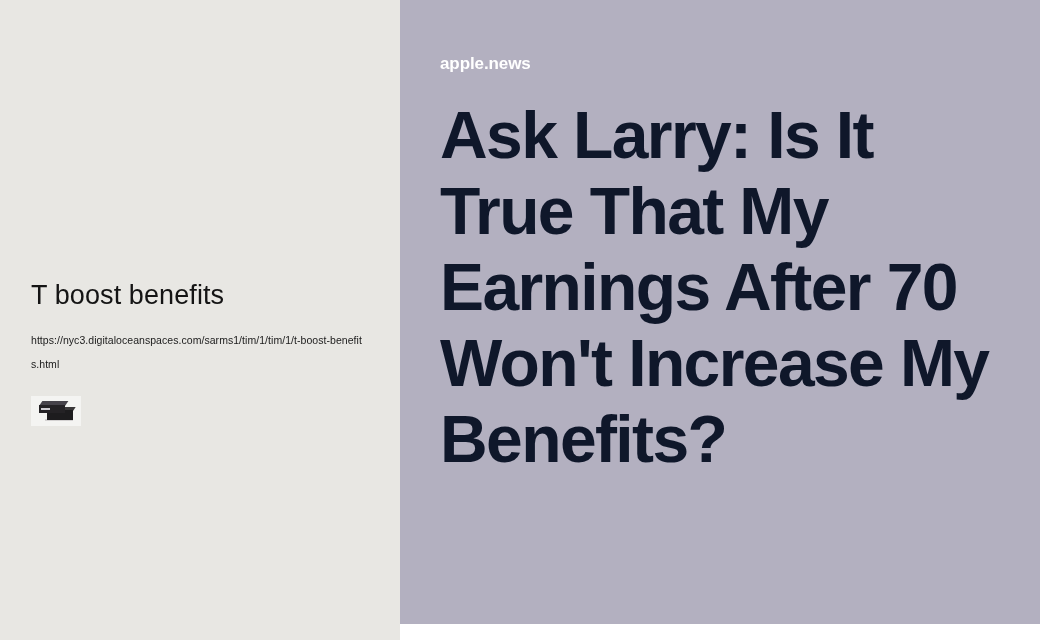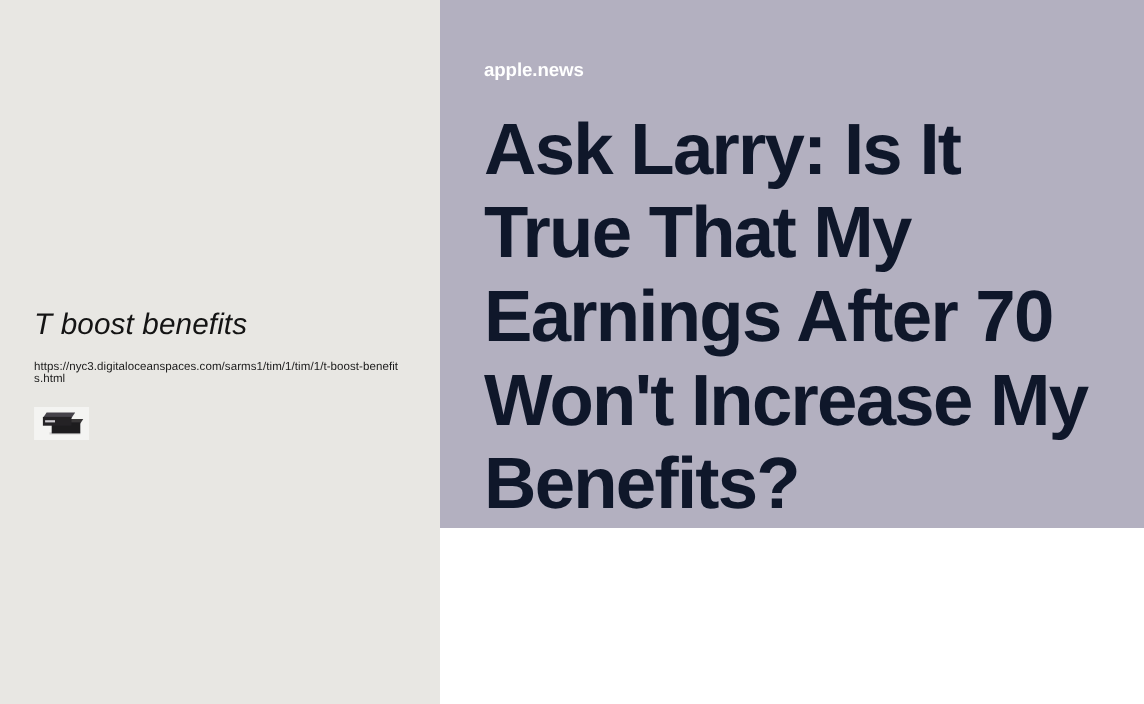--- a/index.html
+++ b/index.html
@@ -39,30 +39,29 @@
 
   #preview-title {
     font-family: "Liberation Sans", sans-serif;
     font-size: 27px;
     font-weight: 400;
     line-height: 32px;
     color: #141414;
     letter-spacing: 0.1px;
     margin: 0;
     white-space: nowrap;
-    font-style: italic;
   }
 
   #preview-url {
     margin: 0;
     padding-top: 17px;
     font-family: "Liberation Sans", sans-serif;
     font-size: 10.5px;
     font-weight: 400;
-    line-height: 11px;
+    line-height: 24px;
     color: #1b1b1b;
     letter-spacing: 0.05px;
     width: 331px;
     word-break: break-all;
   }
 
   #preview-thumb {
     margin-top: 20px;
     width: 50px;
     height: 30px;
@@ -128,21 +127,21 @@
     width: 28px;
     height: 2px;
     background: #b9b7b8;
     opacity: 0.55;
   }
 
   
   #right-panel {
     position: relative;
     width: 640px;
-    height: 480px;
+    height: 624px;
     flex: 0 0 640px;
     background: #b3b0c0;
   }
 
   #source-label {
     position: absolute;
     left: 40px;
     top: 53px;
     font-family: "Liberation Sans", sans-serif;
     font-size: 17px;

